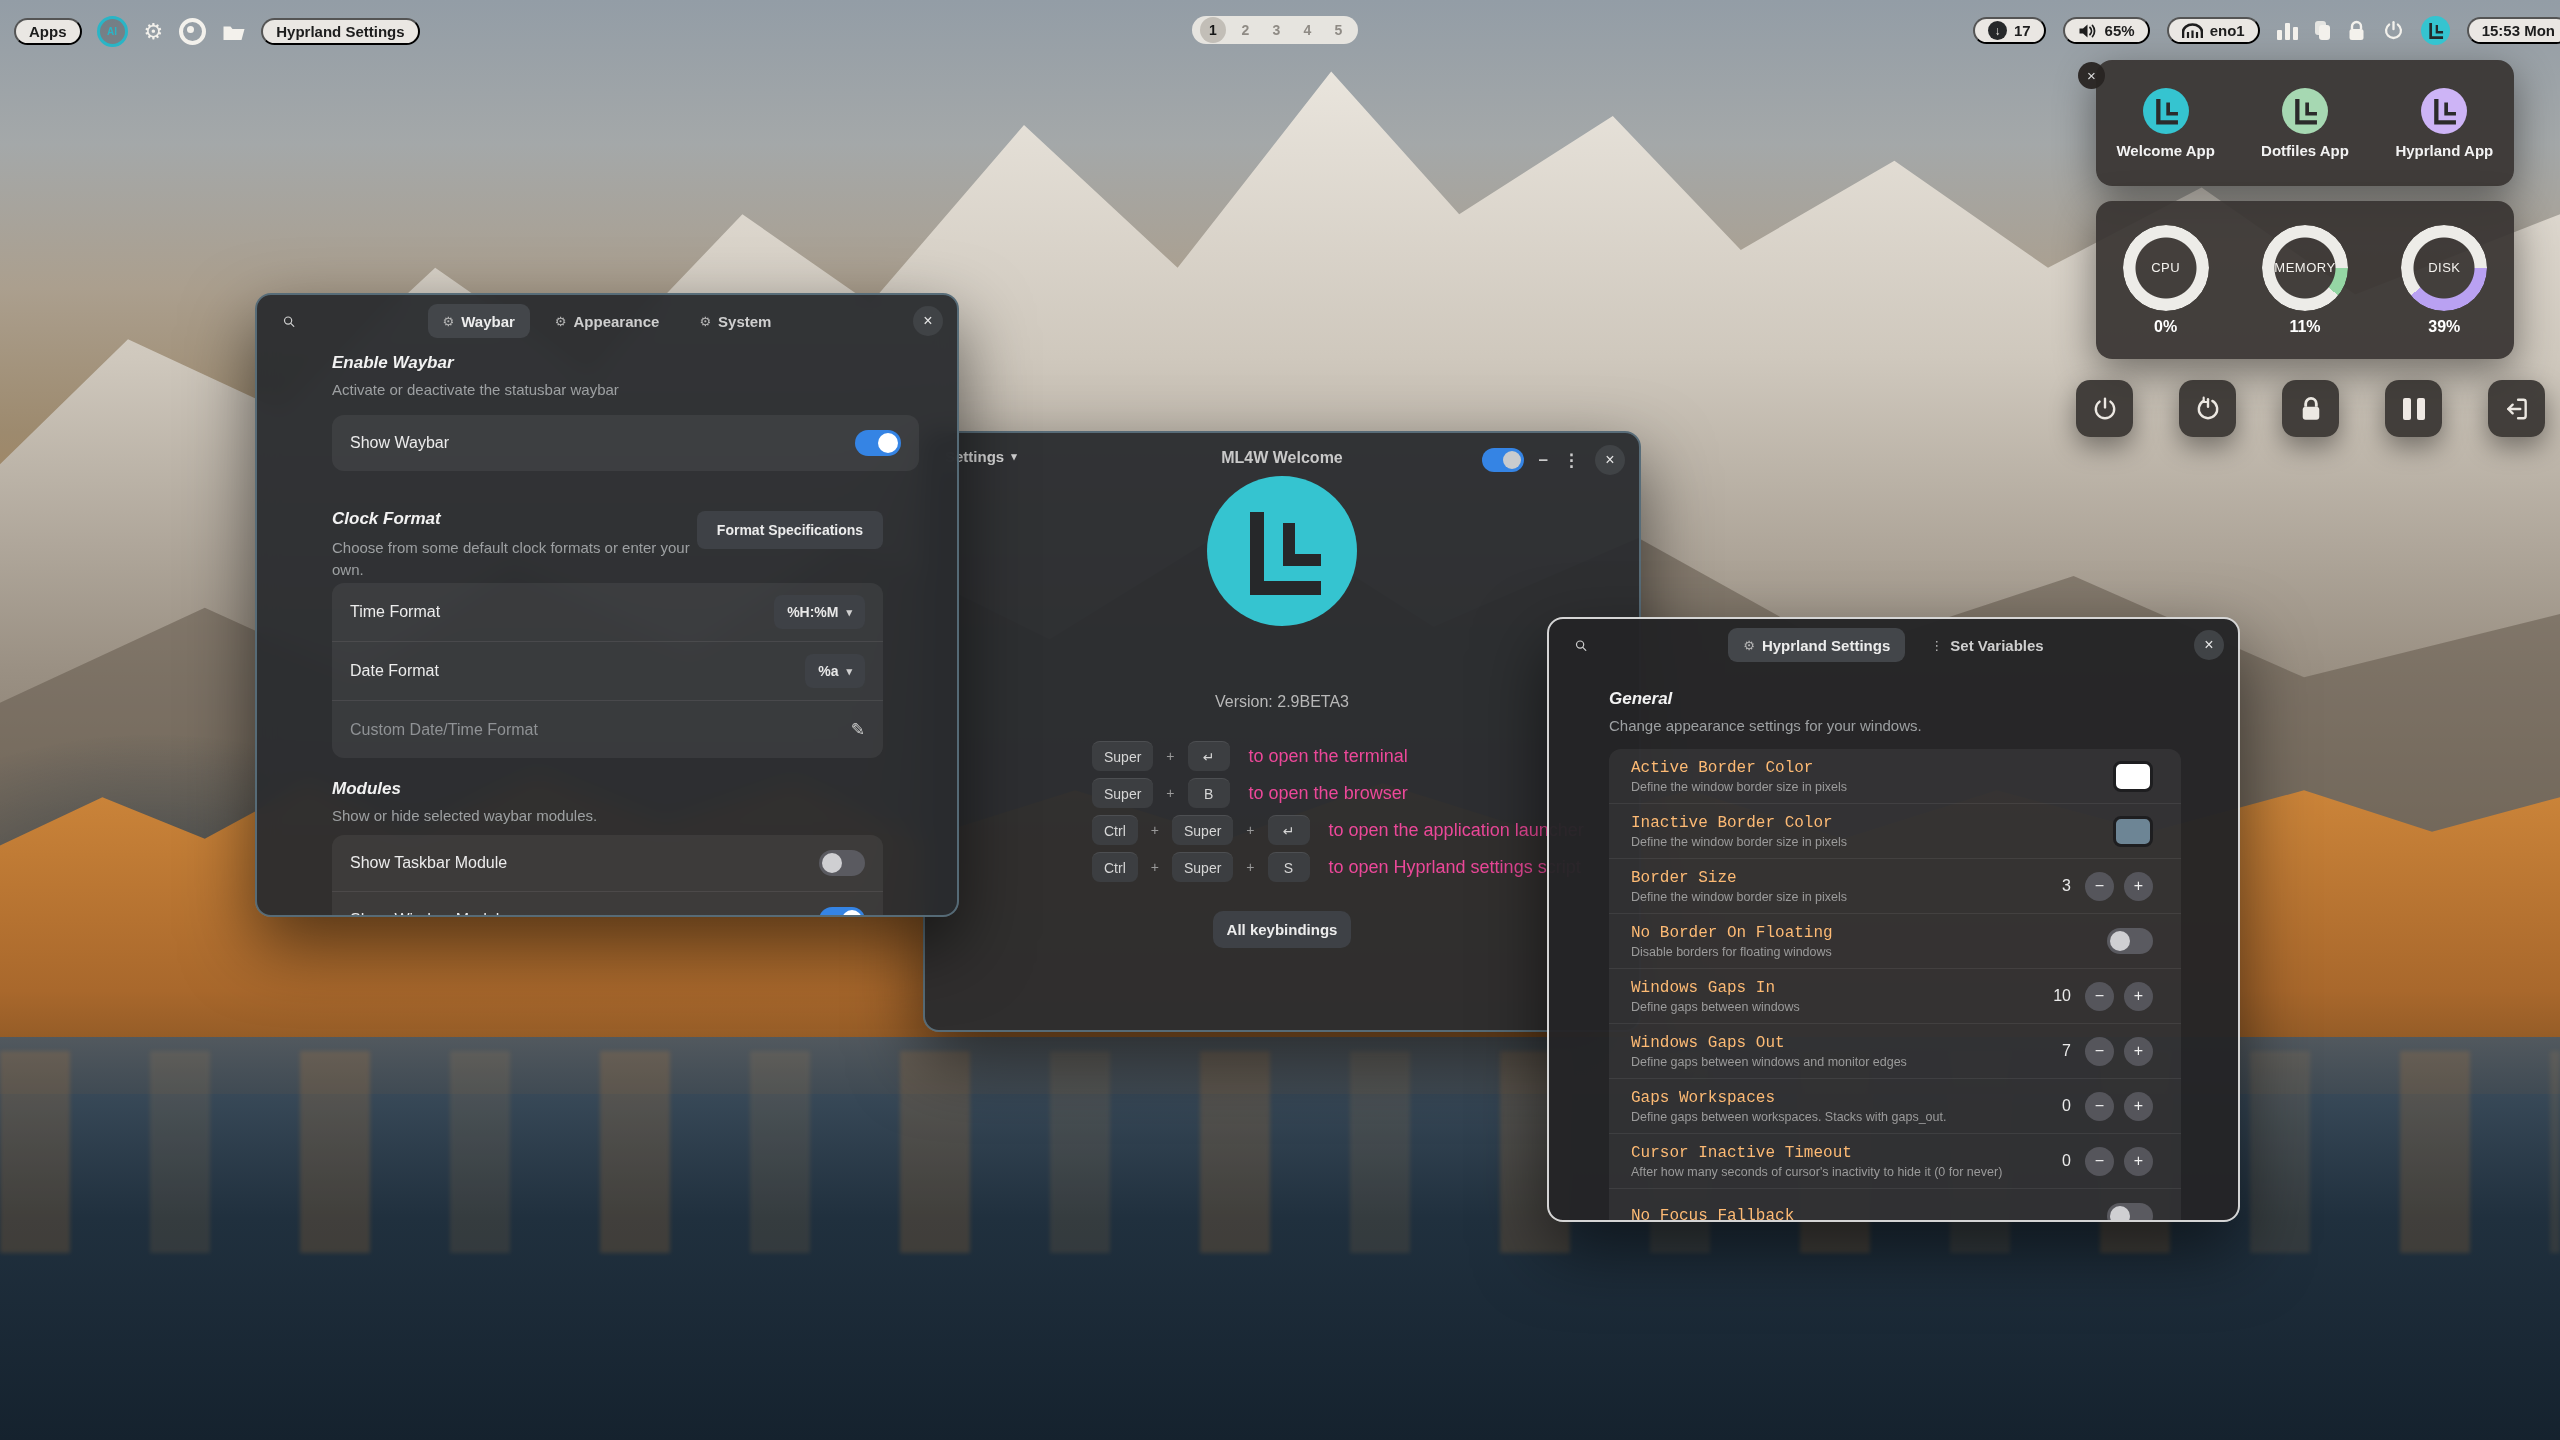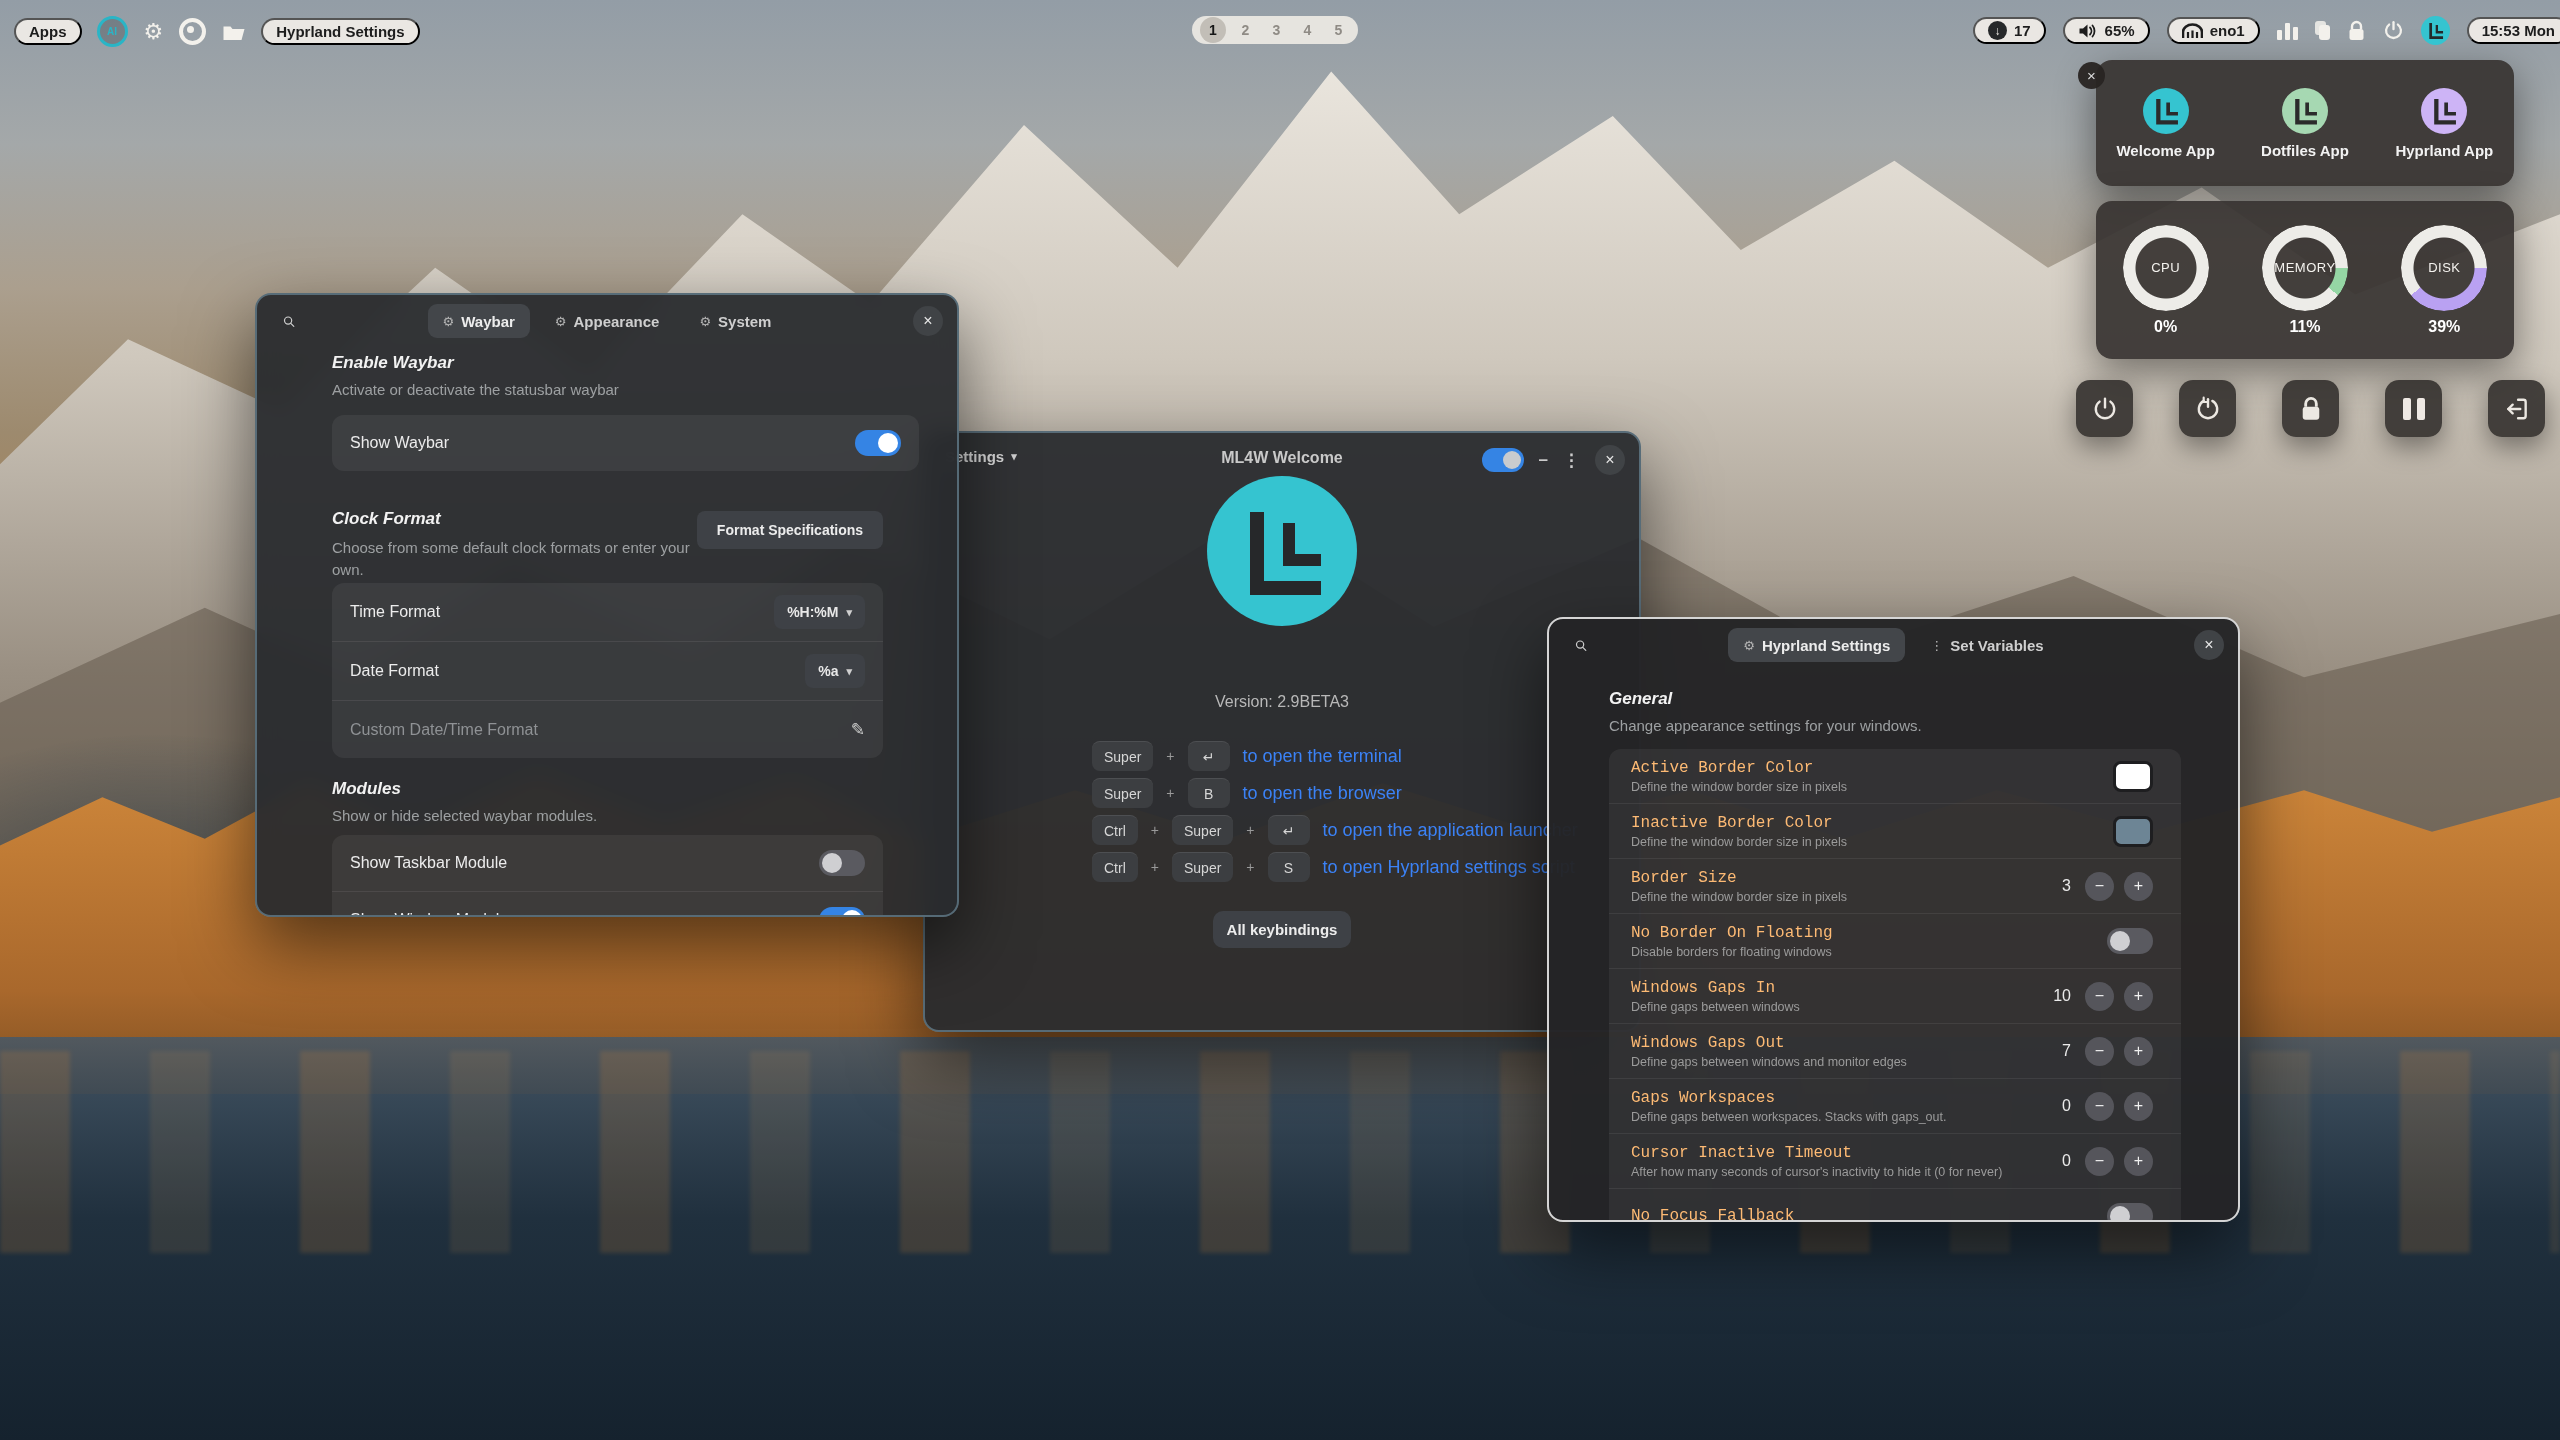--- a/index.html
+++ b/index.html
@@ -123,21 +123,21 @@
   .wtitle{position:absolute;left:0;right:0;top:16px;text-align:center;font-size:16px;font-weight:bold;color:#c9c9c9;pointer-events:none;}
   .tb-ctrls{position:absolute;right:14px;top:12px;display:flex;align-items:center;gap:15px;}
   .mini-toggle{position:relative;width:42px;height:24px;border-radius:12px;background:#3584e4;border:none;flex:none;}
   .mini-toggle i{position:absolute;right:3px;top:3px;width:18px;height:18px;border-radius:50%;background:#c9cbce;}
   .tb-glyph{background:none;border:none;color:#cccccc;font-size:17px;font-weight:bold;padding:0;}
   .kbd{display:inline-flex;align-items:center;justify-content:center;height:29px;min-width:18px;padding:0 12px;
     border-radius:8px;background:#3c3e41;border-top:1px solid rgba(255,255,255,.09);
     font-size:14px;color:#d6d6d6;}
   .krow{position:absolute;left:167px;display:flex;align-items:center;gap:13px;}
   .kplus{color:#9a9a9a;font-size:14px;}
-  .kdesc{font-size:18px;color:#3b82f6;}
+  .kdesc{font-size:18px;color:#ec4899;margin-left:6px;}
 
   
   .win-hypr{left:1547px;top:617px;width:689px;height:601px;z-index:30;}
   .hlist{position:absolute;left:60px;top:130px;width:572px;background:rgba(255,255,255,.06);border-radius:12px;overflow:hidden;}
   .hrow{display:flex;align-items:center;height:54px;padding:0 28px 0 22px;border-bottom:1px solid rgba(255,255,255,.07);}
   .hrow:last-child{border-bottom:none;}
   .hrow-text{flex:1;display:flex;flex-direction:column;justify-content:center;gap:3px;}
   .hrow-title{font-size:16px;color:#fdba74;font-family:Liberation Mono, monospace;}
   .hrow-desc{font-size:12.5px;color:#9b9b9b;}
   .swatch{width:40px;height:31px;border-radius:8px;border:3px solid #1e1e20;flex:none;}

